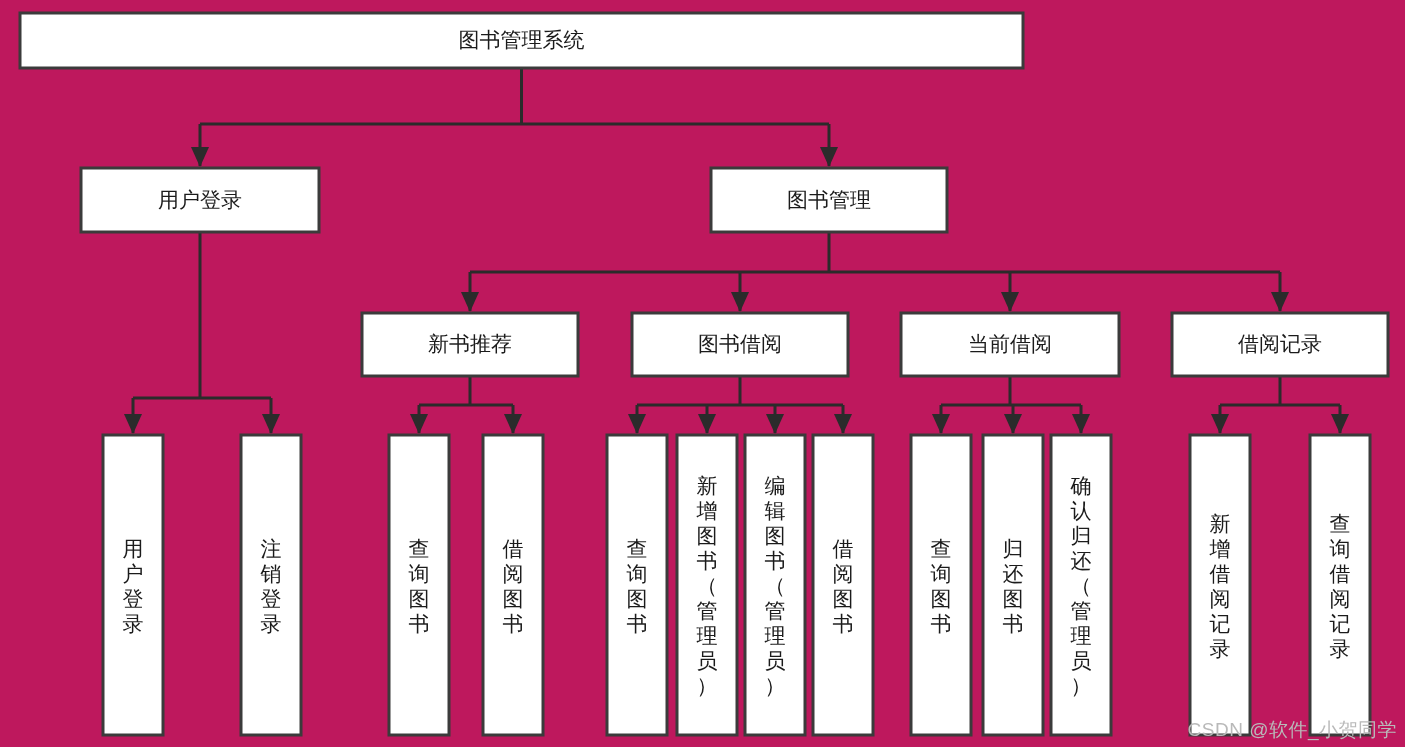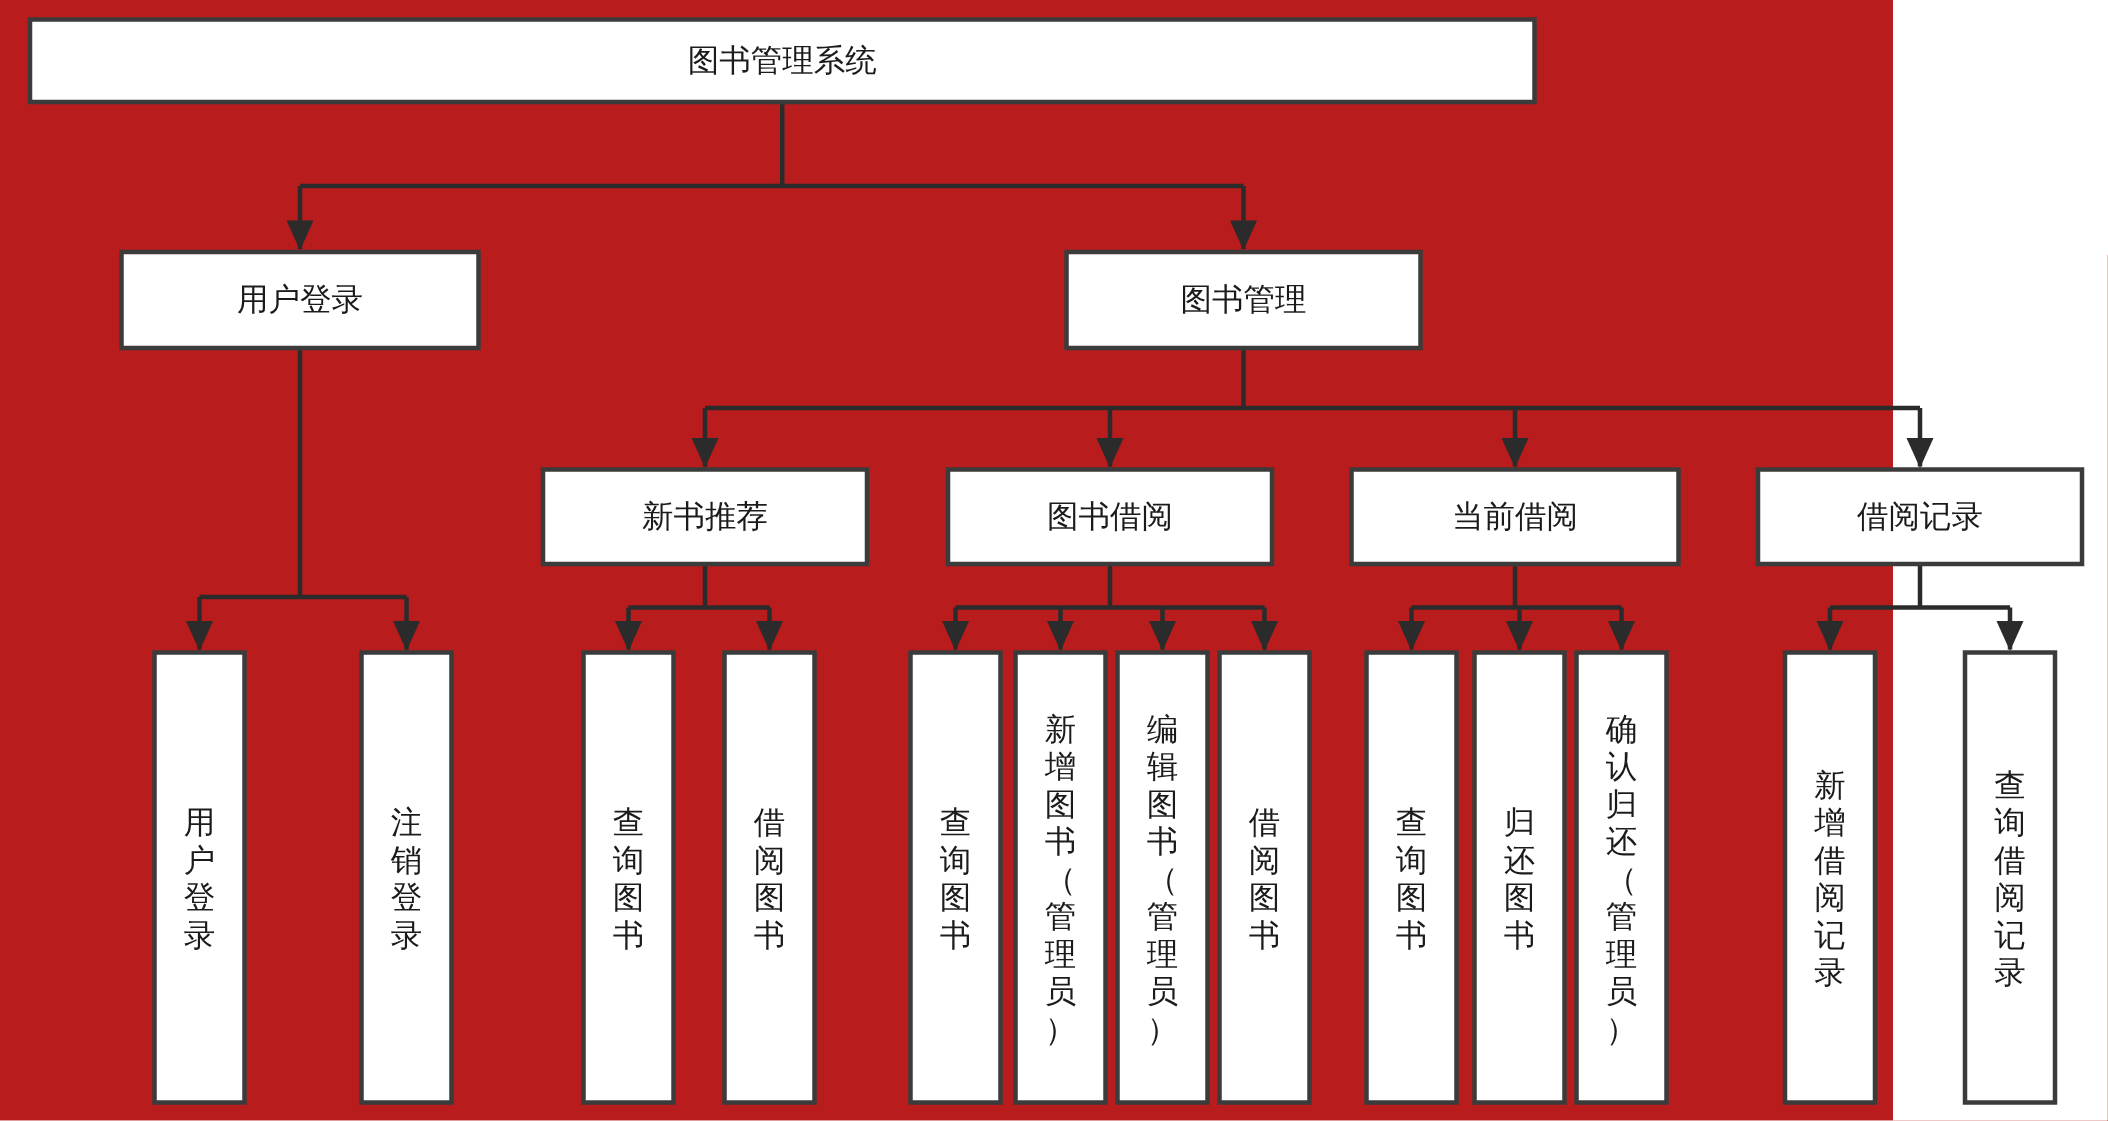--- a/index.html
+++ b/index.html
@@ -8,23 +8,23 @@
     background: #ffffff;
   }
   body {
     width: 1405px;
     height: 747px;
     font-family: "Liberation Sans", "DejaVu Sans", sans-serif;
     overflow: hidden;
   }
   #diagram-root {
     position: relative;
-    width: 1262px;
+    width: 1405px;
     height: 747px;
-    background: #b91c1c;
+    background: #be185d;
     text-align: right;
   }
   svg#tree-svg {
     position: absolute;
     top: 0;
     left: 0;
     width: 1405px;
     height: 747px;
   }
   .node-box {
@@ -195,14 +195,15 @@
           <rect x="1190" y="435" width="60" height="300" class="node-box" rx="0"></rect>
           <text x="1220" y="0" class="node-label-h" font-size="21"><tspan x="1220" y="524.5">新</tspan><tspan x="1220" y="549.5">增</tspan><tspan x="1220" y="574.5">借</tspan><tspan x="1220" y="599.5">阅</tspan><tspan x="1220" y="624.5">记</tspan><tspan x="1220" y="649.5">录</tspan></text>
         </g>
         <g>
           <rect x="1310" y="435" width="60" height="300" class="node-box" rx="0"></rect>
           <text x="1340" y="0" class="node-label-h" font-size="21"><tspan x="1340" y="524.5">查</tspan><tspan x="1340" y="549.5">询</tspan><tspan x="1340" y="574.5">借</tspan><tspan x="1340" y="599.5">阅</tspan><tspan x="1340" y="624.5">记</tspan><tspan x="1340" y="649.5">录</tspan></text>
         </g>
       </g>
   </svg>
 
+  <div class="watermark">CSDN @软件_小贺同学</div>
 
 </div>
 
 </body></html>

